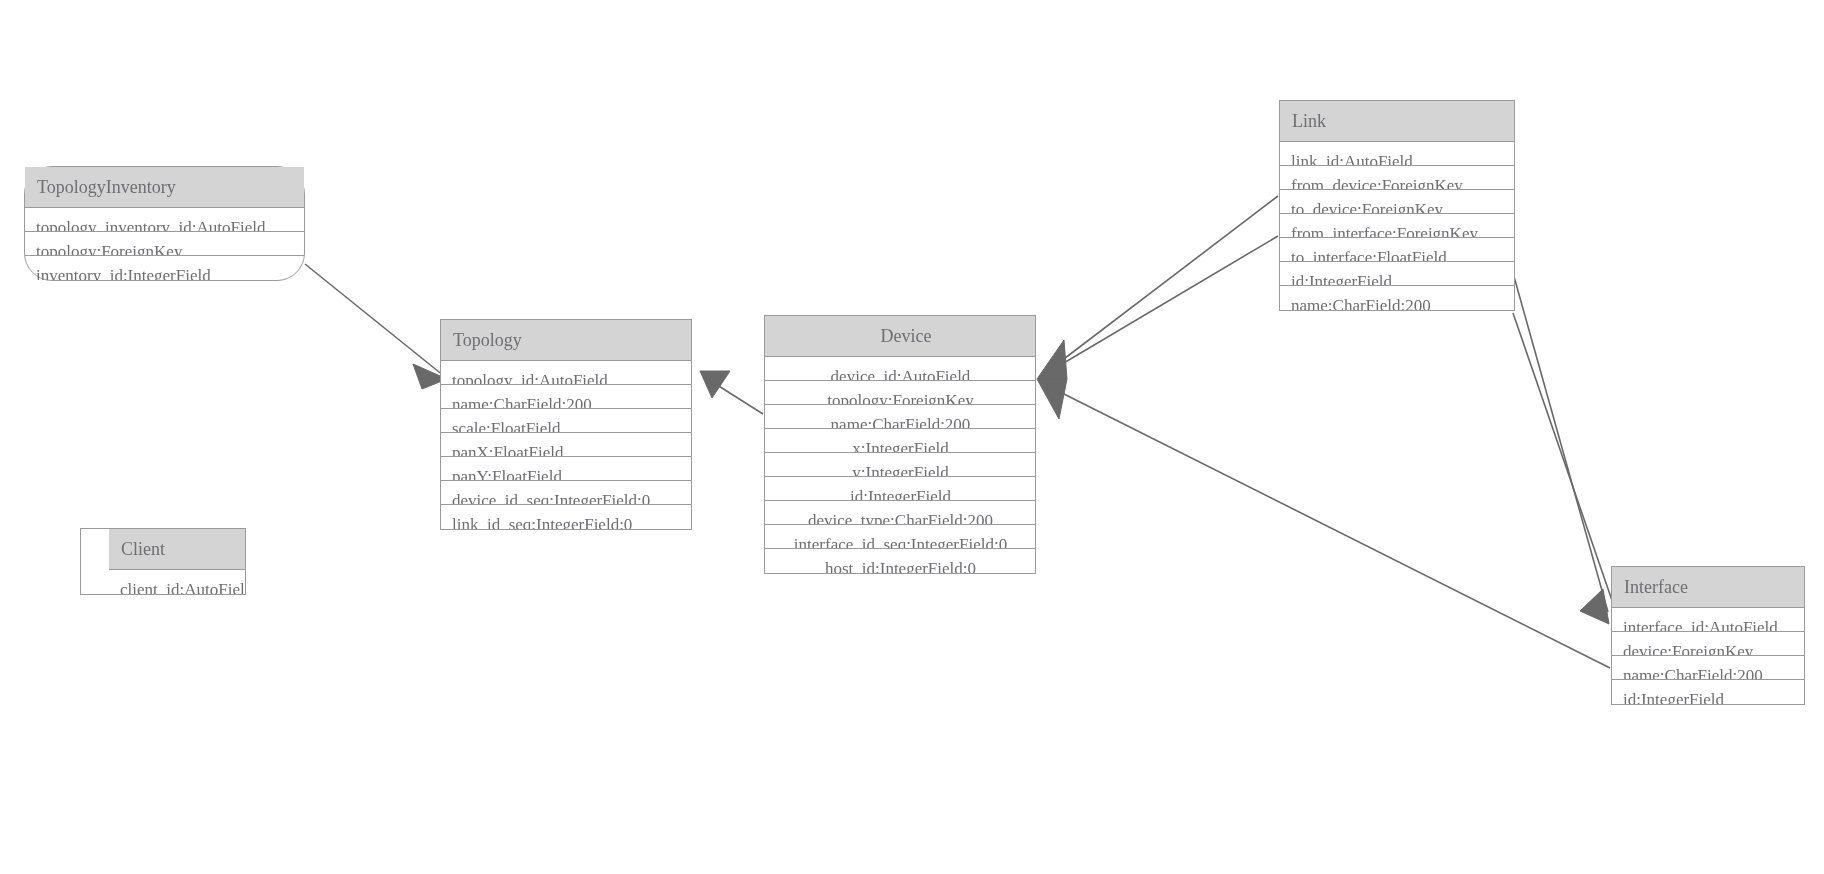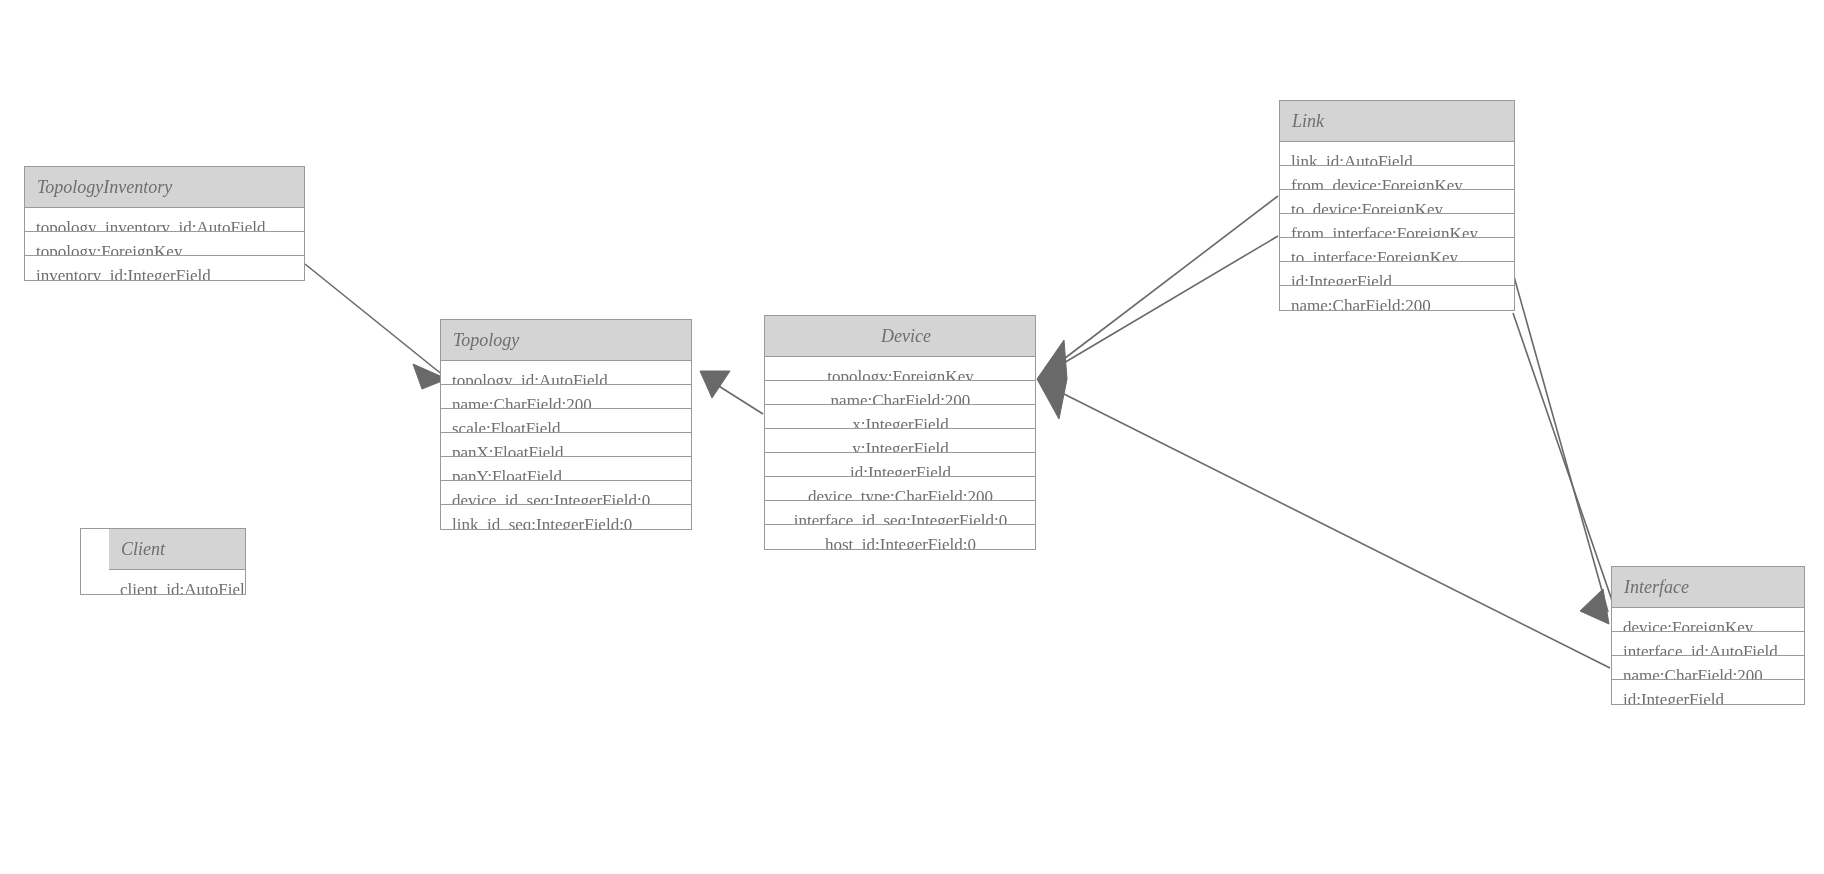--- a/index.html
+++ b/index.html
@@ -45,21 +45,20 @@
     box-sizing: border-box;
     background: #d4d4d4;
     border-bottom: 1px solid #9a9a9a;
     font-size: 18px;
     line-height: 40px;
     height: 41px;
     padding: 0 0 0 12px;
     color: #6e6e73;
     white-space: nowrap;
     overflow: hidden;
-    font-style: italic;
   }
 
   .entity-fields {
     list-style: none;
     margin: 0;
     padding: 0;
   }
 
   .entity-field {
     box-sizing: border-box;
@@ -117,21 +116,21 @@
 
     <g>
       <line x1="1513" y1="313" x2="1616" y2="612" stroke="#696969" stroke-width="1.6"></line>
     </g>
 
     <g>
       <polygon points="1609,624 1580,611 1603,589" fill="#696969" stroke="#696969" stroke-width="1"></polygon>
     </g>
   </svg>
 
-  <div class="entity" style="left:24px; top:166px; width:281px;">
+  <div class="entity" style="left:24px; top:166px; width:281px;border-radius:28px;">
     <div class="entity-header">TopologyInventory</div>
     <ul class="entity-fields">
       <li class="entity-field">topology_inventory_id:AutoField</li>
       <li class="entity-field">topology:ForeignKey</li>
       <li class="entity-field">inventory_id:IntegerField</li>
     </ul>
   </div>
 
   <div class="entity" style="left:80px; top:528px; width:166px;padding-left:28px;">
     <div class="entity-header">Client</div>
@@ -149,47 +148,48 @@
       <li class="entity-field">panX:FloatField</li>
       <li class="entity-field">panY:FloatField</li>
       <li class="entity-field">device_id_seq:IntegerField:0</li>
       <li class="entity-field">link_id_seq:IntegerField:0</li>
     </ul>
   </div>
 
   <div class="entity" style="left:764px; top:315px; width:272px;text-align:center;">
     <div class="entity-header">Device</div>
     <ul class="entity-fields">
+      <li class="entity-field">device_id:AutoField</li>
       <li class="entity-field">topology:ForeignKey</li>
       <li class="entity-field">name:CharField:200</li>
       <li class="entity-field">x:IntegerField</li>
       <li class="entity-field">y:IntegerField</li>
       <li class="entity-field">id:IntegerField</li>
       <li class="entity-field">device_type:CharField:200</li>
       <li class="entity-field">interface_id_seq:IntegerField:0</li>
       <li class="entity-field">host_id:IntegerField:0</li>
     </ul>
   </div>
 
   <div class="entity" style="left:1279px; top:100px; width:236px;">
     <div class="entity-header">Link</div>
     <ul class="entity-fields">
       <li class="entity-field">link_id:AutoField</li>
       <li class="entity-field">from_device:ForeignKey</li>
       <li class="entity-field">to_device:ForeignKey</li>
       <li class="entity-field">from_interface:ForeignKey</li>
-      <li class="entity-field">to_interface:ForeignKey</li>
+      <li class="entity-field">to_interface:FloatField</li>
       <li class="entity-field">id:IntegerField</li>
       <li class="entity-field">name:CharField:200</li>
     </ul>
   </div>
 
   <div class="entity" style="left:1611px; top:566px; width:194px;">
     <div class="entity-header">Interface</div>
     <ul class="entity-fields">
+      <li class="entity-field">interface_id:AutoField</li>
       <li class="entity-field">device:ForeignKey</li>
-      <li class="entity-field">interface_id:AutoField</li>
       <li class="entity-field">name:CharField:200</li>
       <li class="entity-field">id:IntegerField</li>
     </ul>
   </div>
 
 </div>
 
 </body></html>

